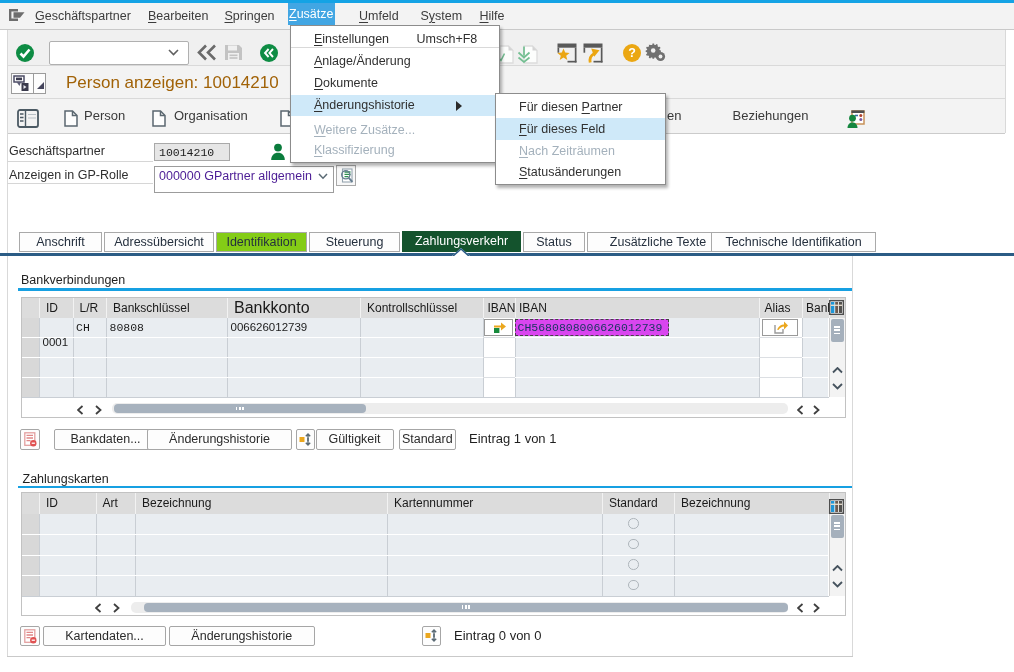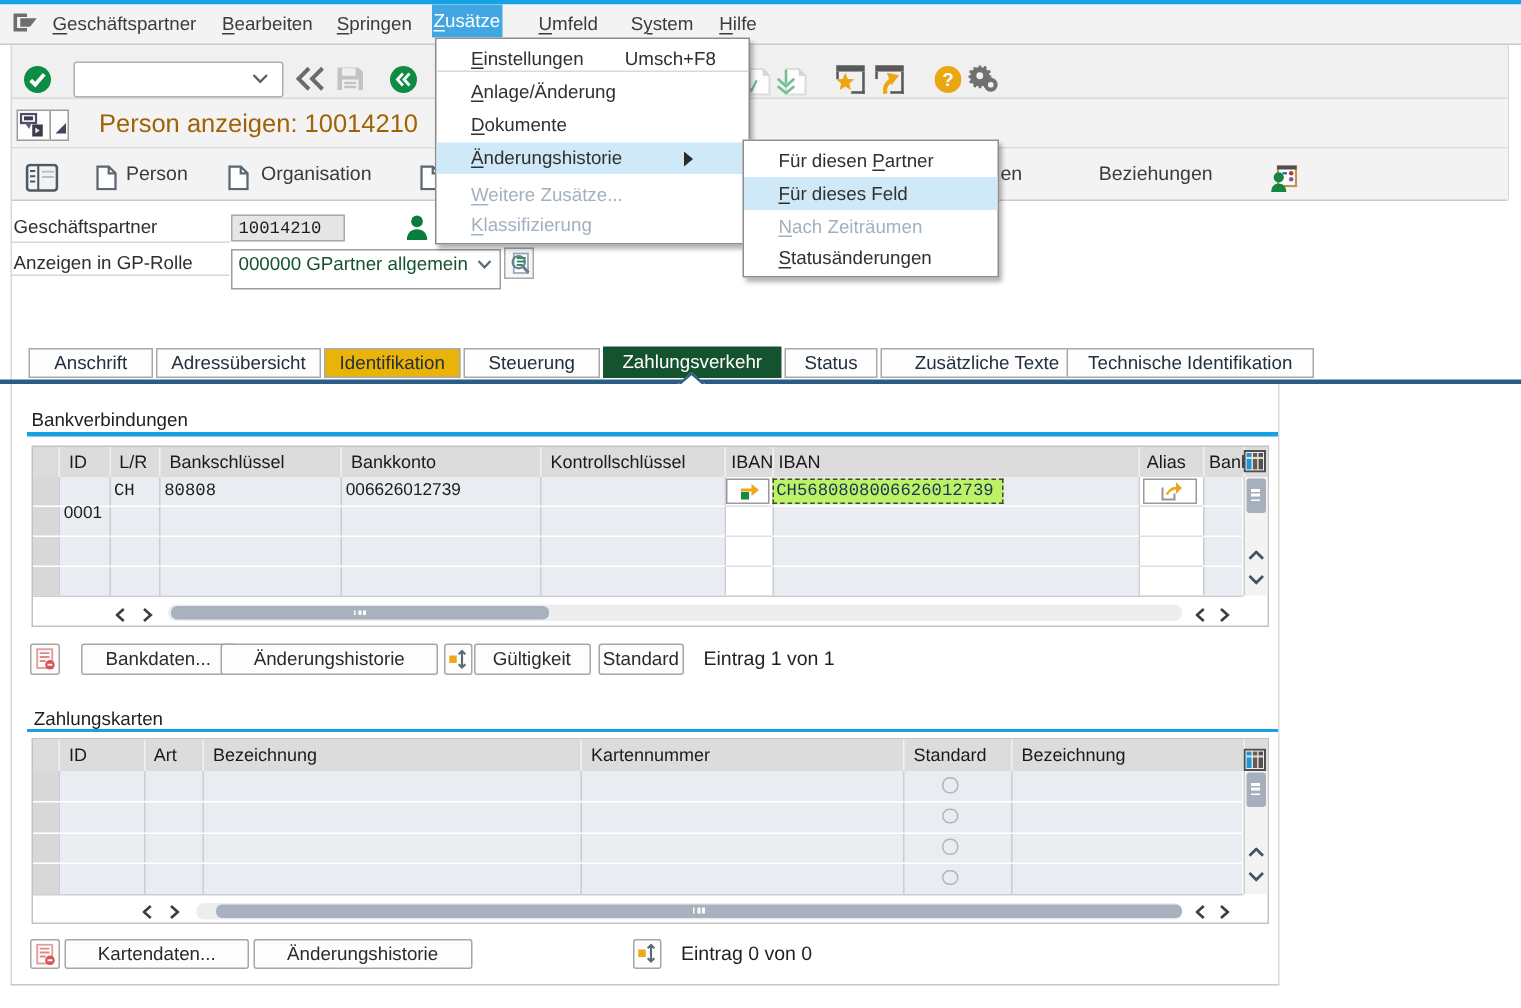--- a/index.html
+++ b/index.html
@@ -141,34 +141,34 @@
   </svg>
 <div style="position:absolute;left:9px;top:144px;font-size:12.5px;color:#2f2f2f">Geschäftspartner</div>
 <div style="position:absolute;left:7px;top:160.5px;width:146px;height:1px;background:#d6d6d6"></div>
 <div style="position:absolute;left:154px;top:142.5px;width:76px;height:18.5px;background:#e6e6e6;border:1px solid #a9a9a9;font-family:'Liberation Mono', monospace;font-size:11.5px;color:#1d1d1d;line-height:17px;padding-left:4px;white-space:nowrap">10014210</div>
 <svg style="position:absolute;left:269px;top:143px" width="18" height="17" viewBox="0 0 18 17">
     <circle cx="9" cy="4.6" r="3.9" fill="#0a7c3c"></circle>
     <path d="M2.2 17 c0 -4.6 2.9 -7.2 6.8 -7.2 c3.9 0 6.8 2.6 6.8 7.2 Z" fill="#0a7c3c"></path>
   </svg>
 <div style="position:absolute;left:9px;top:167.5px;font-size:12.5px;color:#2f2f2f">Anzeigen in GP-Rolle</div>
 <div style="position:absolute;left:7px;top:183px;width:146px;height:1px;background:#d6d6d6"></div>
-<div style="position:absolute;left:154px;top:165.5px;width:180px;height:27px;background:#fff;border:1px solid #9c9c9c;font-size:12.5px;color:#14532d;line-height:19px;padding-left:4px;white-space:nowrap">000000 GPartner allgemein</div>
+<div style="position:absolute;left:154px;top:165.5px;width:180px;height:27px;background:#fff;border:1px solid #9c9c9c;font-size:12.5px;color:#4c1d95;line-height:19px;padding-left:4px;white-space:nowrap">000000 GPartner allgemein</div>
 <svg style="position:absolute;left:318px;top:173px" width="10" height="7" viewBox="0 0 10 7">
     <path d="M1 1 L5 5.2 L9 1" stroke="#5a6a74" stroke-width="1.5" fill="none"></path>
   </svg>
 <div style="position:absolute;left:336px;top:165px;width:20px;height:21px;background:#f8f8f8;border:1px solid #a9a9a9"></div>
 <svg style="position:absolute;left:339px;top:167.5px" width="15" height="16" viewBox="0 0 15 16">
     <rect x="3.5" y="1" width="9.5" height="13" fill="#fff" stroke="#96a5b0" stroke-width="1.1"></rect>
     <path d="M5.5 4 h6 M5.5 6.3 h6 M5.5 8.6 h4" stroke="#2e9150" stroke-width="1.3"></path>
     <circle cx="6.8" cy="6.8" r="4.1" fill="none" stroke="#667e90" stroke-width="1.4"></circle>
     <path d="M9.7 9.9 L13.4 13.9" stroke="#667e90" stroke-width="2"></path>
   </svg>
 <div style="position:absolute;left:19px;top:231.5px;width:83px;height:20px;background:#fdfdfd;border:1px solid #a9a9a9;color:#25303e;font-size:12.5px;text-align:center;line-height:18px">Anschrift</div>
 <div style="position:absolute;left:104px;top:231.5px;width:110px;height:20px;background:#fdfdfd;border:1px solid #a9a9a9;color:#25303e;font-size:12.5px;text-align:center;line-height:18px">Adressübersicht</div>
-<div style="position:absolute;left:216px;top:231.5px;width:91px;height:20px;background:#eab308;border:1px solid #a9a9a9;color:#25303e;font-size:12.5px;text-align:center;line-height:18px">Identifikation</div>
+<div style="position:absolute;left:216px;top:231.5px;width:91px;height:20px;background:#84cc16;border:1px solid #a9a9a9;color:#25303e;font-size:12.5px;text-align:center;line-height:18px">Identifikation</div>
 <div style="position:absolute;left:309px;top:231.5px;width:91px;height:20px;background:#fdfdfd;border:1px solid #a9a9a9;color:#25303e;font-size:12.5px;text-align:center;line-height:18px">Steuerung</div>
 <div style="position:absolute;left:402px;top:231px;width:119px;height:20.5px;background:#14532d;color:#fff;font-size:12.5px;text-align:center;line-height:20px">Zahlungsverkehr</div>
 <div style="position:absolute;left:523px;top:231.5px;width:62px;height:20px;background:#fdfdfd;border:1px solid #a9a9a9;color:#25303e;font-size:12.5px;text-align:center;line-height:18px">Status</div>
 <div style="position:absolute;left:587px;top:231.5px;width:142px;height:20px;background:#fdfdfd;border:1px solid #a9a9a9;color:#25303e;font-size:12.5px;text-align:center;line-height:18px">Zusätzliche Texte</div>
 <div style="position:absolute;left:711px;top:231.5px;width:165px;height:20px;background:#fdfdfd;border:1px solid #a9a9a9;color:#25303e;font-size:12.5px;text-align:center;line-height:18px">Technische Identifikation</div>
 <div style="position:absolute;left:0px;top:253px;width:1014px;height:2.5px;background:#2b5c85"></div>
 <svg style="position:absolute;left:452px;top:248px" width="18" height="8" viewBox="0 0 18 8">
     <path d="M0 8 L9 0 L18 8 Z" fill="#fff"></path>
     <path d="M1 8 L9 1 L17 8" stroke="#2b5c85" stroke-width="1.6" fill="none"></path>
   </svg>
@@ -184,21 +184,21 @@
 <div style="position:absolute;left:227.0px;top:297.5px;width:1px;height:20px;background:#f2f2f2"></div>
 <div style="position:absolute;left:360.0px;top:297.5px;width:1px;height:20px;background:#f2f2f2"></div>
 <div style="position:absolute;left:482.5px;top:297.5px;width:1px;height:20px;background:#f2f2f2"></div>
 <div style="position:absolute;left:514.5px;top:297.5px;width:1px;height:20px;background:#f2f2f2"></div>
 <div style="position:absolute;left:758.5px;top:297.5px;width:1px;height:20px;background:#f2f2f2"></div>
 <div style="position:absolute;left:801.5px;top:297.5px;width:1px;height:20px;background:#f2f2f2"></div>
 <div style="position:absolute;left:828.5px;top:297.5px;width:1px;height:20px;background:#f2f2f2"></div>
 <div style="position:absolute;left:46.0px;top:297.5px;height:20px;line-height:20px;font-size:12px;color:#1a1a1a;white-space:nowrap">ID</div>
 <div style="position:absolute;left:79.5px;top:297.5px;height:20px;line-height:20px;font-size:12px;color:#1a1a1a;white-space:nowrap">L/R</div>
 <div style="position:absolute;left:113.0px;top:297.5px;height:20px;line-height:20px;font-size:12px;color:#1a1a1a;white-space:nowrap">Bankschlüssel</div>
-<div style="position:absolute;left:234.0px;top:297.5px;height:20px;line-height:20px;font-size:12px;color:#1a1a1a;white-space:nowrap">Bankkonto</div>
+<div style="position:absolute;left:234.0px;top:297.5px;height:20px;line-height:20px;font-size:16px;color:#1a1a1a;white-space:nowrap">Bankkonto</div>
 <div style="position:absolute;left:367.0px;top:297.5px;height:20px;line-height:20px;font-size:12px;color:#1a1a1a;white-space:nowrap">Kontrollschlüssel</div>
 <div style="position:absolute;left:487.5px;top:297.5px;height:20px;line-height:20px;font-size:12px;color:#1a1a1a;white-space:nowrap">IBAN</div>
 <div style="position:absolute;left:519.0px;top:297.5px;height:20px;line-height:20px;font-size:12px;color:#1a1a1a;white-space:nowrap">IBAN</div>
 <div style="position:absolute;left:764.5px;top:297.5px;height:20px;line-height:20px;font-size:12px;color:#1a1a1a;white-space:nowrap">Alias</div>
 <div style="position:absolute;left:806.0px;top:297.5px;height:20px;line-height:20px;font-size:12px;color:#1a1a1a;white-space:nowrap">Bank</div>
 <svg style="position:absolute;left:828.5px;top:300.0px" width="15" height="15" viewBox="0 0 15 15">
     <rect x="0.7" y="0.7" width="13.6" height="13.6" fill="#fff" stroke="#4e4e4e" stroke-width="1.4"></rect>
     <rect x="2" y="4.6" width="11" height="1.6" fill="#f6ead8"></rect>
     <rect x="2" y="2" width="3.4" height="11" fill="#1e96d8"></rect>
     <rect x="6.2" y="2" width="3" height="11" fill="#6b5a50"></rect>
@@ -241,21 +241,21 @@
   </svg>
 <div style="position:absolute;left:42.5px;top:333px;height:19.8px;line-height:19.8px;font-family:Liberation Sans, sans-serif;font-size:11.5px;color:#1c1c1c;white-space:nowrap">0001</div>
 <div style="position:absolute;left:76.0px;top:317.5px;height:19.8px;line-height:19.8px;font-family:'Liberation Mono', monospace;font-size:11.5px;color:#1c1c1c;white-space:nowrap">CH</div>
 <div style="position:absolute;left:109.5px;top:317.5px;height:19.8px;line-height:19.8px;font-family:'Liberation Mono', monospace;font-size:11.5px;color:#1c1c1c;white-space:nowrap">80808</div>
 <div style="position:absolute;left:230.5px;top:317.5px;height:19.8px;line-height:19.8px;font-family:Liberation Sans, sans-serif;font-size:11.5px;color:#1c1c1c;white-space:nowrap">006626012739</div>
 <div style="position:absolute;left:484.0px;top:318.8px;width:29px;height:17px;background:#fff;border:1px solid #9a9a9a"></div>
 <svg style="position:absolute;left:492.5px;top:321.5px" width="13" height="12" viewBox="0 0 13 12">
     <rect x="1" y="6" width="5.4" height="5" fill="#178a3c"></rect>
     <path d="M1 3.6 h7 V0.6 L13 4.6 L8 8.6 v-3 H1 Z" fill="#eba71e"></path>
   </svg>
-<div style="position:absolute;left:514.5px;top:318.5px;width:154px;height:17.6px;background:#bef264;border:1px dashed #444;font-family:'Liberation Mono', monospace;font-size:11.5px;color:#15355e;line-height:15.5px;padding-left:2px;white-space:nowrap">CH5680808006626012739</div>
+<div style="position:absolute;left:514.5px;top:318.5px;width:154px;height:17.6px;background:#d946ef;border:1px dashed #444;font-family:'Liberation Mono', monospace;font-size:11.5px;color:#15355e;line-height:15.5px;padding-left:2px;white-space:nowrap">CH5680808006626012739</div>
 <div style="position:absolute;left:762.0px;top:318.8px;width:36px;height:17px;background:#fff;border:1px solid #9a9a9a"></div>
 <svg style="position:absolute;left:773.5px;top:321.0px" width="14" height="13" viewBox="0 0 14 13">
     <path d="M1 4 v8 h8 V8" fill="none" stroke="#9a9a9a" stroke-width="1.4"></path>
     <path d="M3 8.5 C5.5 4.5 7.5 3.5 10 3.6 V0.4 L14 4.4 L10 8.4 v-3 C8 5.5 6 6.5 4.5 9 Z" fill="#eba71e"></path>
   </svg>
 <svg style="position:absolute;left:76.5px;top:404.5px" width="7" height="10" viewBox="0 0 7 10">
     <path d="M5.5 1 L1 5 L5.5 9" stroke="#3f3f3f" stroke-width="1.8" fill="none"></path>
   </svg>
 <svg style="position:absolute;left:94.5px;top:404.5px" width="7" height="10" viewBox="0 0 7 10">
     <path d="M1 1 L5.5 5 L1 9" stroke="#3f3f3f" stroke-width="1.8" fill="none"></path>

